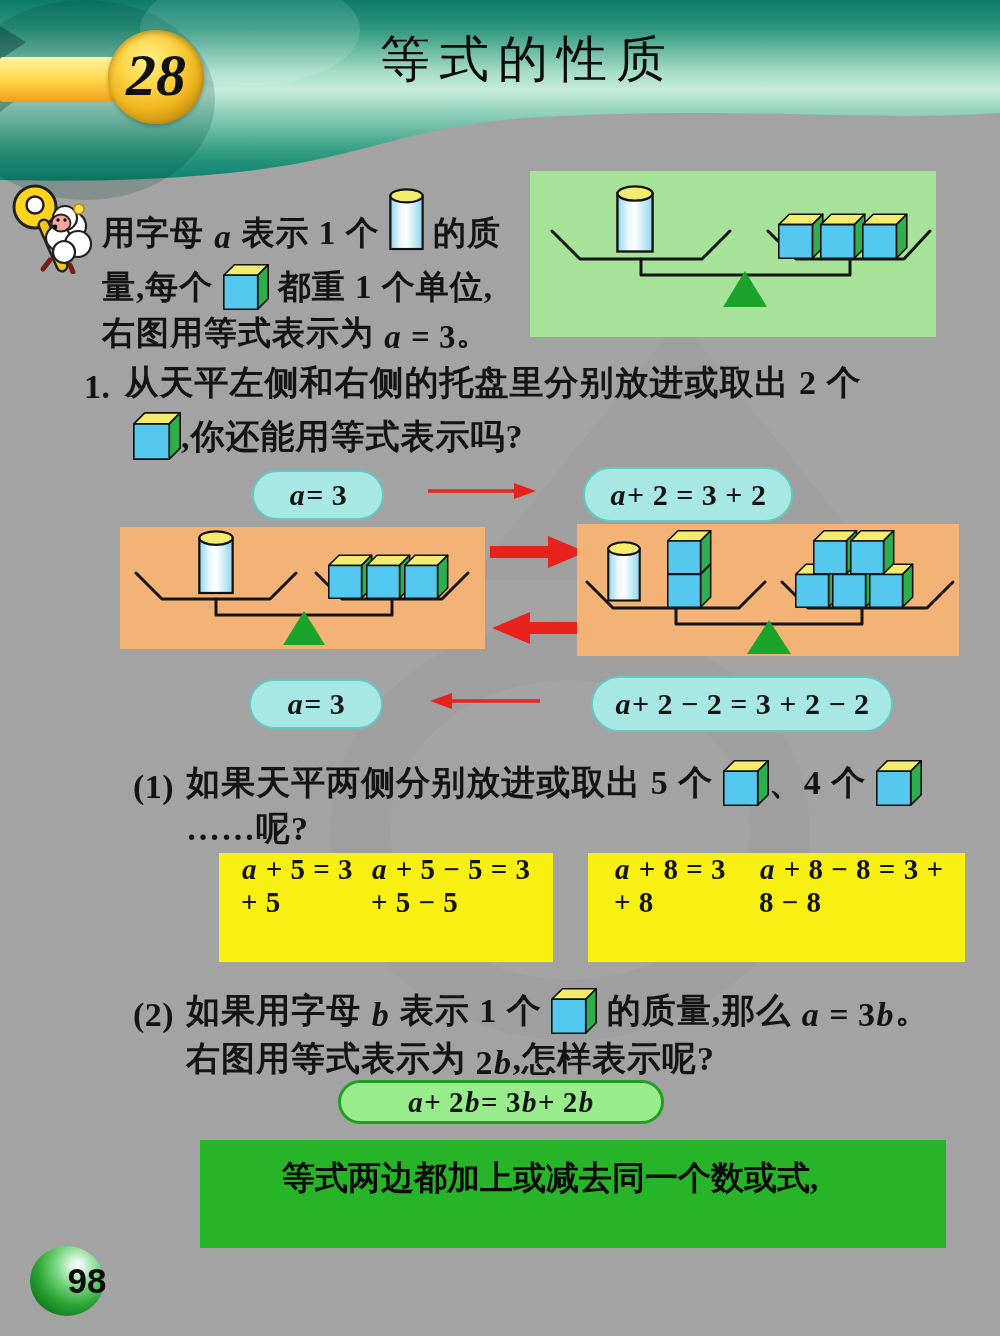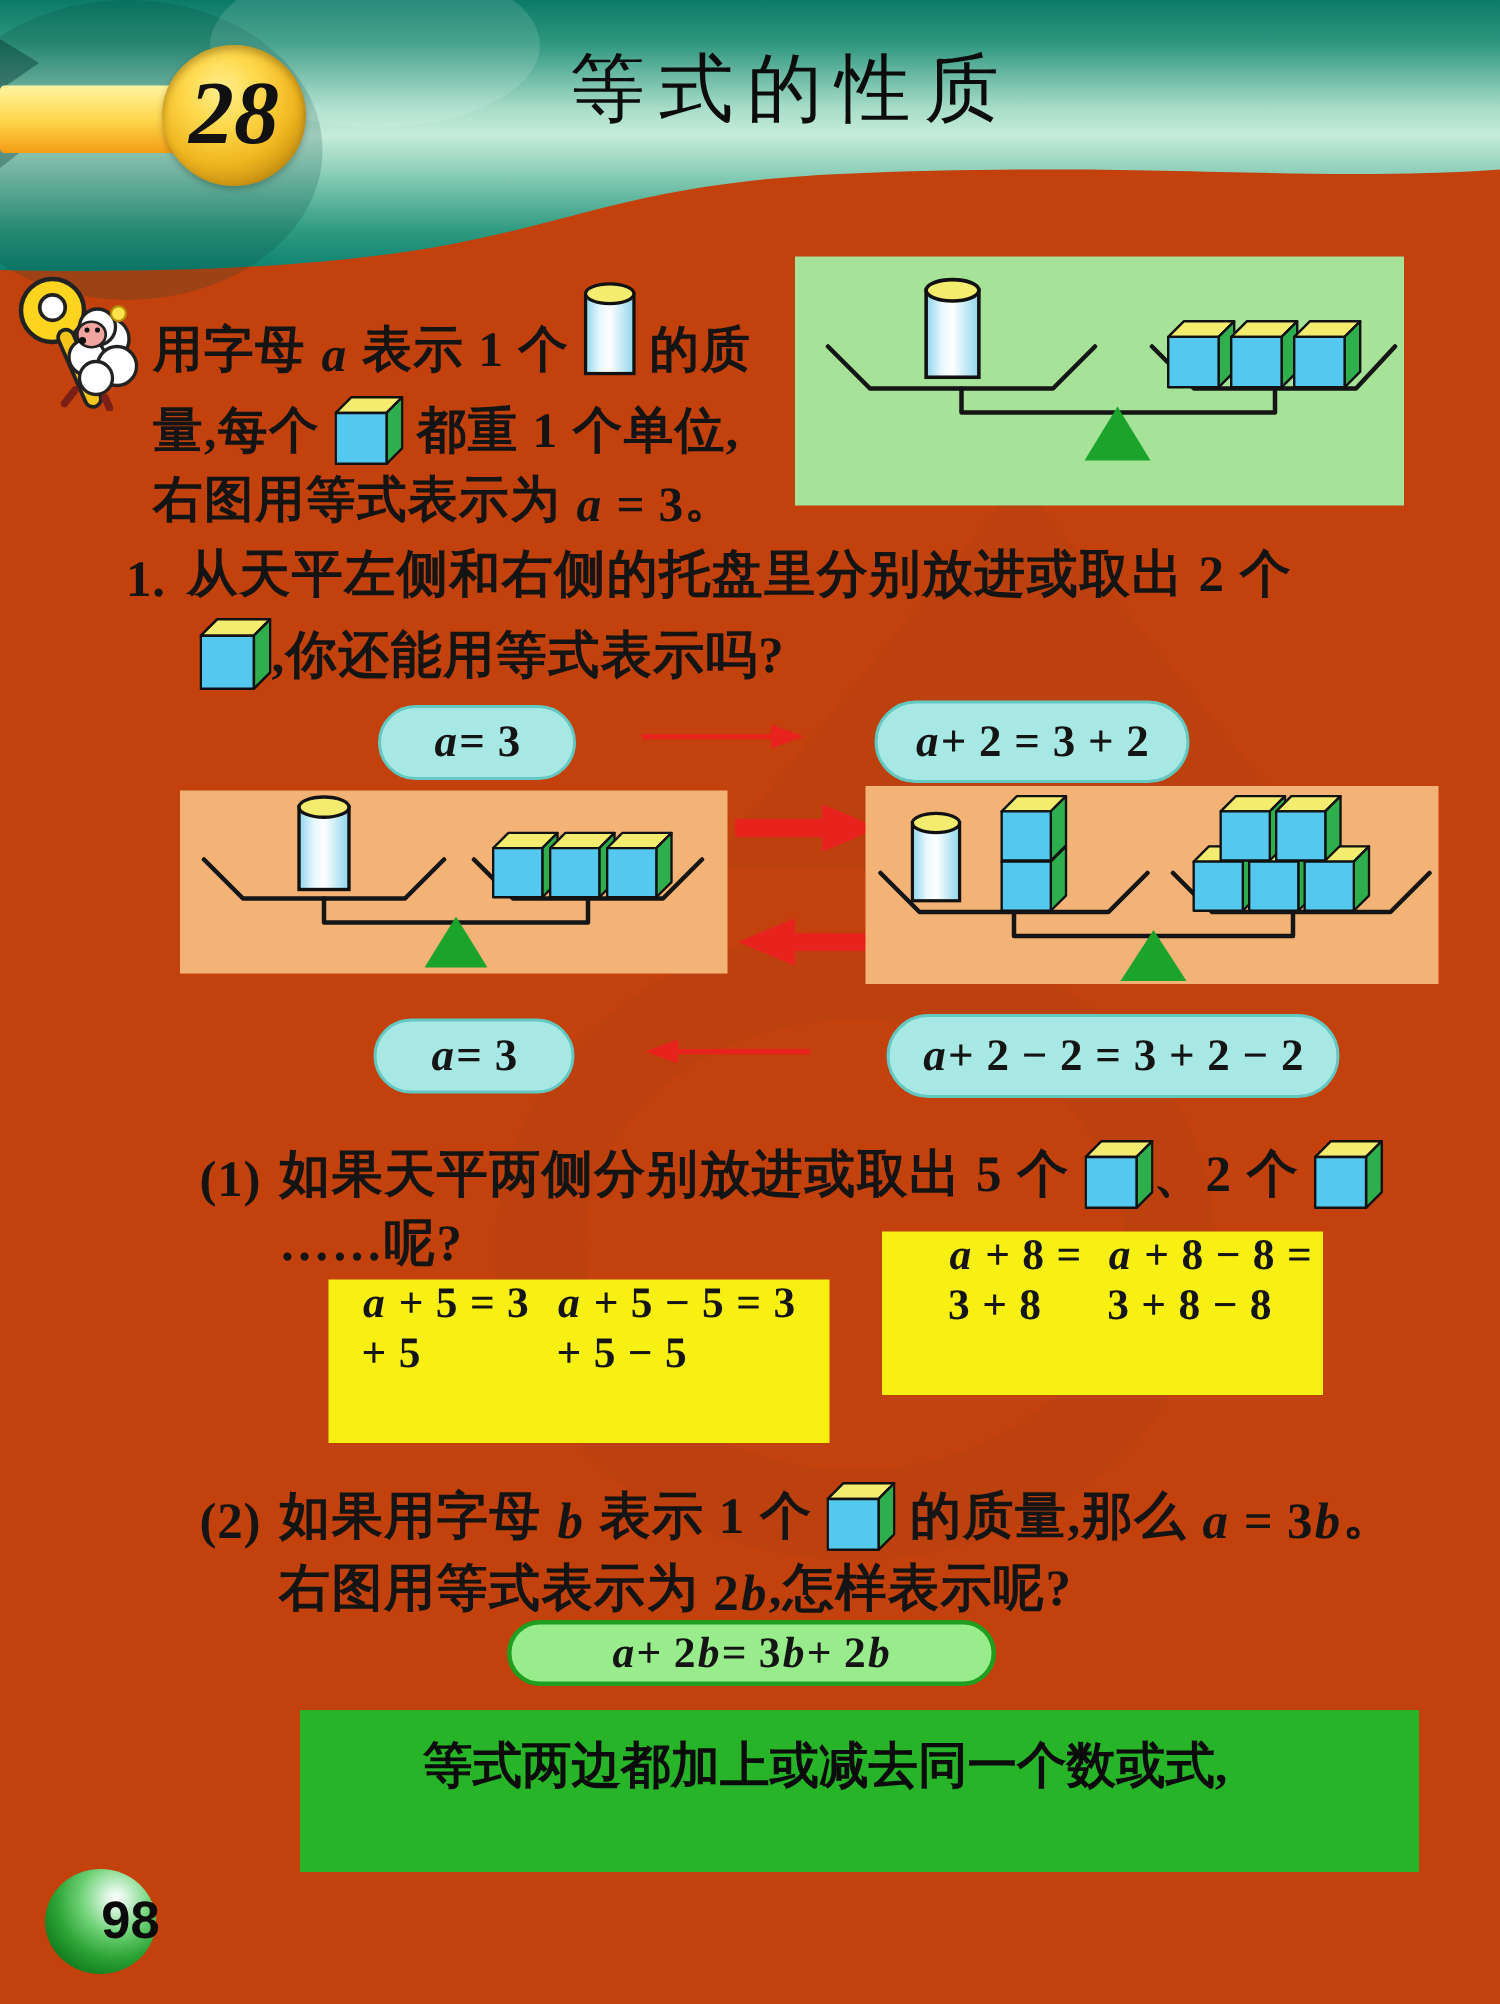--- a/index.html
+++ b/index.html
@@ -1,17 +1,17 @@
 <!DOCTYPE html>
 <html><head>
 <meta charset="utf-8">
 <style>
   * { margin:0; padding:0; box-sizing:border-box; }
   body { background:#888; font-family:"Liberation Serif","DejaVu Sans",serif; }
-  .page { position:relative; width:1000px; height:1336px; background:#c2410c; overflow:hidden; margin:0 auto; }
+  .page { position:relative; width:1000px; height:1336px; background:#a3a3a3; overflow:hidden; margin:0 auto; }
   .abs { position:absolute; }
   .cn { font-weight:700; color:#141414; letter-spacing:1px; }
   .line { display:flex; align-items:flex-end; white-space:pre; }
   .eq { font-family:"Liberation Serif","DejaVu Serif",serif; font-weight:700; color:#141414; letter-spacing:.5px; }
   .eq i { font-style:italic; padding:0 1px; }
   .pill { display:flex; align-items:center; justify-content:center; border-radius:40px; }
   .cyan-pill { background:#a7e8e4; border:2px solid #63c8c2; }
   .green-pill { background:#98ec8b; border:3px solid #1f9e1f; }
   .panel-green { background:#a6e298; }
   .panel-orange { background:#f3b377; }
@@ -189,33 +189,33 @@
   <div class="abs pill cyan-pill eq" style="left:249px;top:679px;width:134px;height:50px;font-size:30px"><i>a</i> = 3</div>
   <svg class="abs" style="left:428px;top:690px" width="114" height="22" viewBox="0 0 114 22">
     <line x1="24" y1="11" x2="112" y2="11" stroke="#e8231d" stroke-width="3.5"></line>
     <polygon points="24,3 2,11 24,19" fill="#e8231d"></polygon>
   </svg>
   <div class="abs pill cyan-pill eq" style="left:591px;top:676px;width:302px;height:56px;font-size:30px"><i>a</i> + 2 − 2 = 3 + 2 − 2</div>
 
   <div class="abs line cn" style="left:133px;top:748px;height:58px;font-size:34px">
     <span class="eq" style="margin-right:12px">(1)</span><span>如果天平两侧分别放进或取出 5 个 </span><svg width="46" height="46" viewBox="0 0 57 57">
         <use href="#cube"></use>
-      </svg><span>、2 个 </span><svg width="46" height="46" viewBox="0 0 57 57">
+      </svg><span>、4 个 </span><svg width="46" height="46" viewBox="0 0 57 57">
         <use href="#cube"></use>
       </svg>
   </div>
   <div class="abs line cn" style="left:186px;top:806px;height:46px;font-size:34px">
     <span>……呢?</span>
   </div>
 
   <div class="abs ybox" style="left:219px;top:853px;width:334px;height:109px;padding-left:22px">
     <div class="eq" style="font-size:29px"><i>a</i> + 5 = 3 + 5</div>
     <div class="eq" style="font-size:29px"><i>a</i> + 5 − 5 = 3 + 5 − 5</div>
   </div>
-  <div class="abs ybox" style="left:588px;top:821px;width:294px;height:109px;padding-left:44px">
+  <div class="abs ybox" style="left:588px;top:853px;width:377px;height:109px;padding-left:26px">
     <div class="eq" style="font-size:29px"><i>a</i> + 8 = 3 + 8</div>
     <div class="eq" style="font-size:29px"><i>a</i> + 8 − 8 = 3 + 8 − 8</div>
   </div>
 
   <div class="abs line cn" style="left:133px;top:976px;height:58px;font-size:34px">
     <span class="eq" style="margin-right:12px">(2)</span><span>如果用字母 </span><span class="eq"><i>b</i></span><span> 表示 1 个 </span><svg width="46" height="46" viewBox="0 0 57 57">
         <use href="#cube"></use>
       </svg><span> 的质量,那么 </span><span class="eq"><i>a</i> = 3<i>b</i></span><span>。</span>
   </div>
   <div class="abs line cn" style="left:186px;top:1036px;height:46px;font-size:34px">

